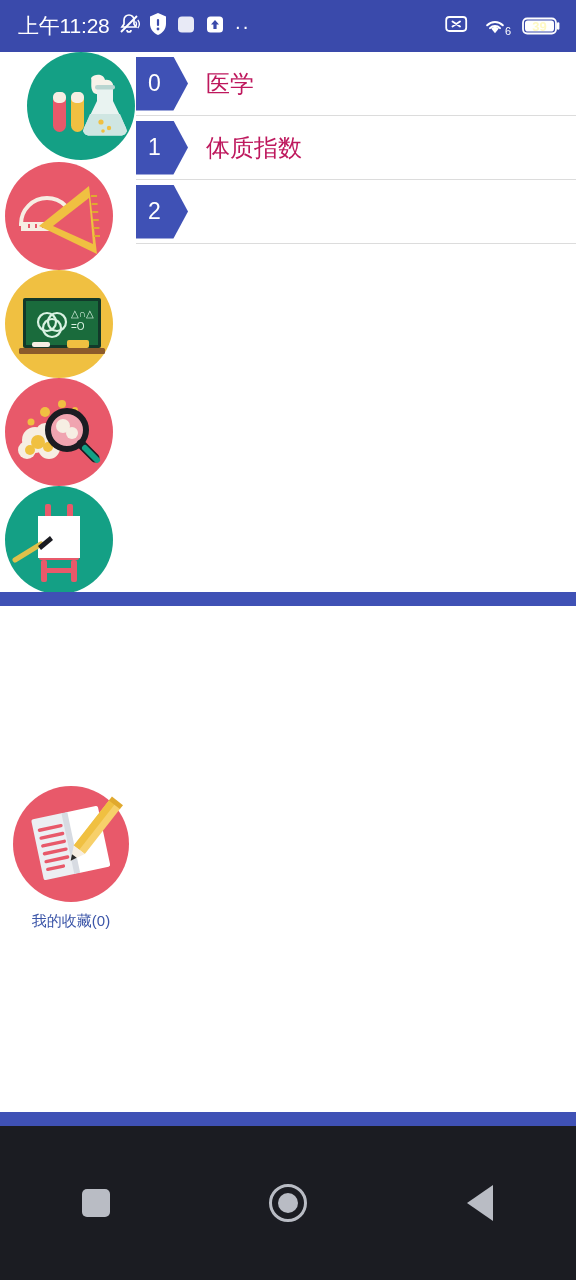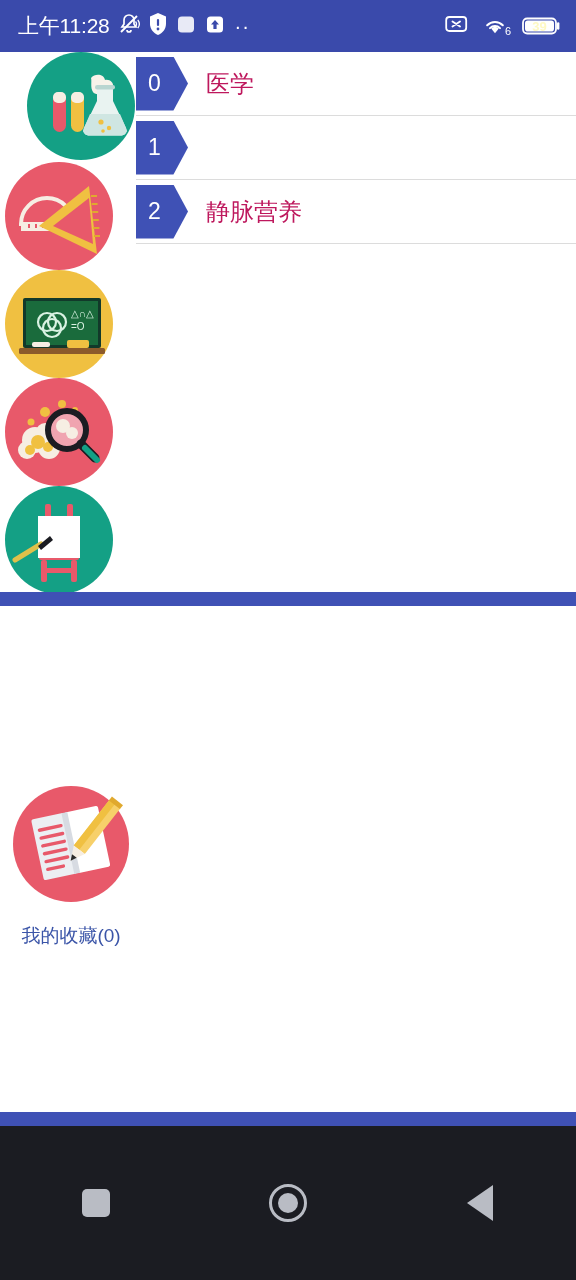--- a/index.html
+++ b/index.html
@@ -162,23 +162,23 @@
     position: absolute;
     left: 12px;
     top: 180px;
     width: 118px;
     display: flex;
     flex-direction: column;
     align-items: center;
   }
   .fav-tile svg { display: block; width: 116px; height: 116px; }
   .fav-label {
-    margin-top: 21px;
+    margin-top: 10px;
     color: #3b55a8;
-    font-size: 19px;
+    font-size: 15px;
     white-space: nowrap;
   }
 
   
   .nav-bar {
     position: absolute;
     top: 1126px; left: 0;
     width: 576px;
     height: 154px;
     background: #1b1c22;
@@ -399,27 +399,27 @@
         <div class="topic-badge">
           <span>0</span>
         </div>
         <div class="topic-label">医学</div>
       </div>
 
       <div class="topic-row">
         <div class="topic-badge">
           <span>1</span>
         </div>
+        <div class="topic-label">体质指数</div>
       </div>
 
       <div class="topic-row">
         <div class="topic-badge">
           <span>2</span>
         </div>
-        <div class="topic-label">静脉营养</div>
       </div>
 
     </div>
   </div>
 
   <div class="blue-bar top-div"></div>
 
   <div class="bottom-panel">
     <div class="fav-tile">
       <svg viewBox="0 0 116 116">

